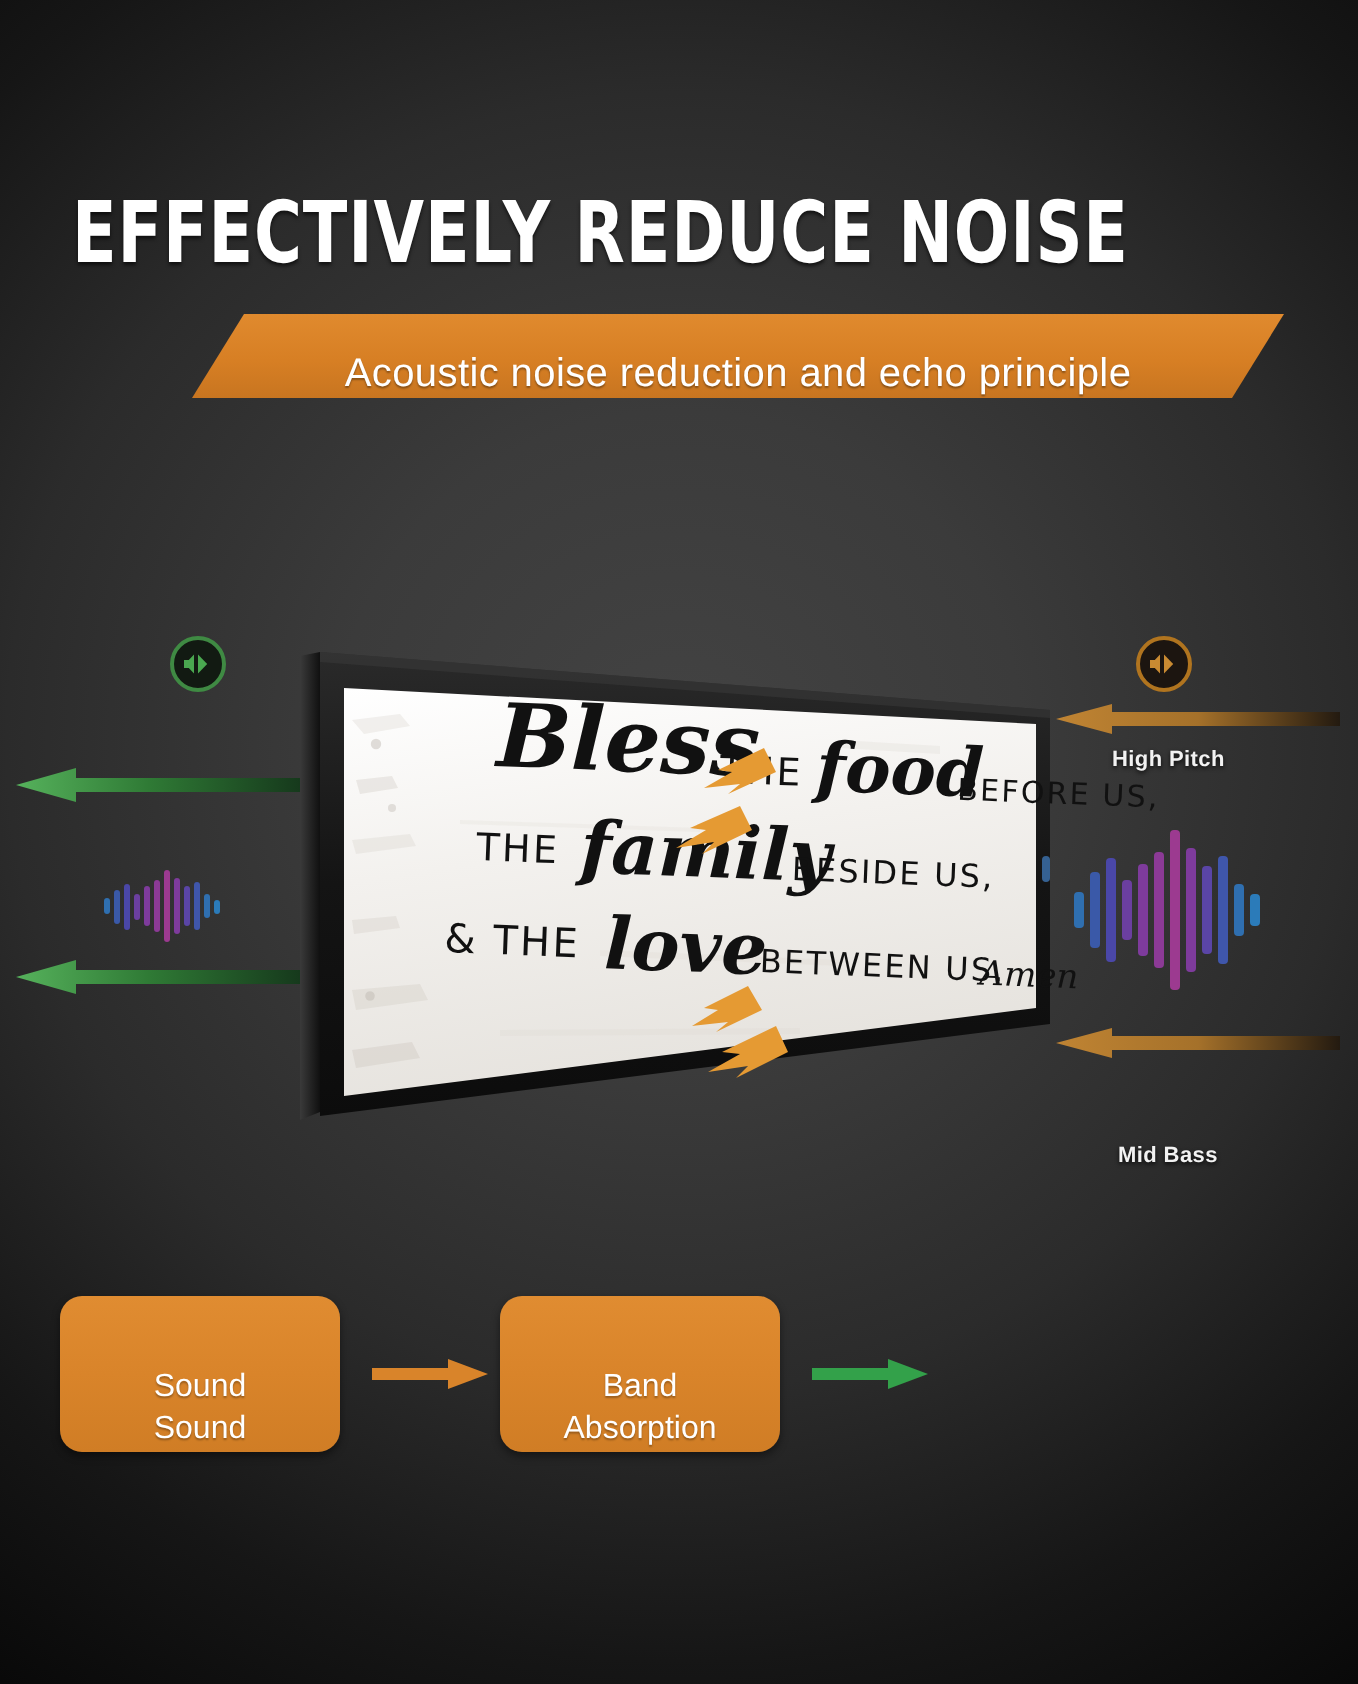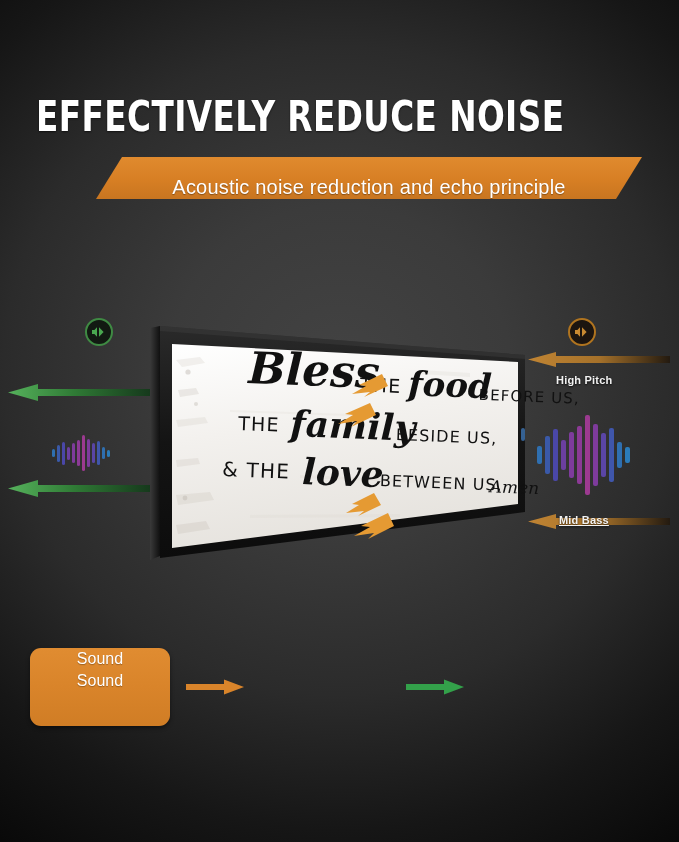--- a/index.html
+++ b/index.html
@@ -62,35 +62,35 @@
   
   .arrow-brown{position:absolute;left:528px;width:142px;height:15px;}
   .arrow-brown.b1{top:352px;}
   .arrow-brown.b2{top:514px;}
 
   .side-label{
     position:absolute;color:#f2f2f2;font-size:11px;font-weight:bold;
     letter-spacing:.2px;text-shadow:0 1px 2px rgba(0,0,0,.8);
   }
   .side-label.lab1{left:556px;top:374px;}
-  .side-label.lab2{left:559px;top:514px;text-decoration:underline;}
+  .side-label.lab2{left:559px;top:572px;}
 
   
   .wave{position:absolute;display:flex;align-items:center;gap:2px;}
   .wave span{display:block;border-radius:2px;}
   .wave-right{left:537px;top:415px;height:80px;}
   .wave-left{left:52px;top:435px;height:36px;}
 
   
   .flow{position:absolute;left:0;top:648px;width:679px;height:110px;}
   .node{
     position:absolute;top:0;height:78px;border-radius:11px;
     background:linear-gradient(180deg,#e08c31 0%,#d9842a 50%,#d07d25 100%);
     box-shadow:0 2px 4px rgba(0,0,0,.45);
-    display:flex;align-items:flex-start;justify-content:center;text-align:center;
+    display:flex;align-items:flex-end;justify-content:center;text-align:center;
     color:#fff;font-size:16px;line-height:1.35;
     text-shadow:0 1px 1px rgba(0,0,0,.3);
     padding:0 8px;box-sizing:border-box;
   }
   .node.n1{left:30px;width:140px;}
   .node.n2{left:250px;width:140px;}
   .node.n3{left:462px;width:180px;}
   .flow-arrow{position:absolute;top:31px;width:60px;height:16px;}
   .flow-arrow.f1{left:186px;}
   .flow-arrow.f2{left:406px;}
@@ -278,20 +278,26 @@
       <span>
         <span>Sound</span><br>
         <span>Sound</span>
       </span>
     </div>
 
     <svg class="flow-arrow f1" viewBox="0 0 60 16">
       <path d="M0 5 L38 5 L38 0.5 L58 8 L38 15.5 L38 11 L0 11 Z" fill="#d9842a"></path>
     </svg>
 
+    <div class="node n2">
+      <span>
+        <span>Band</span><br>
+        <span>Absorption</span>
+      </span>
+    </div>
 
     <svg class="flow-arrow f2" viewBox="0 0 60 16">
       <path d="M0 5 L38 5 L38 0.5 L58 8 L38 15.5 L38 11 L0 11 Z" fill="#33a14a"></path>
     </svg>
 
   </div>
 
 </div>
 
 </body></html>

